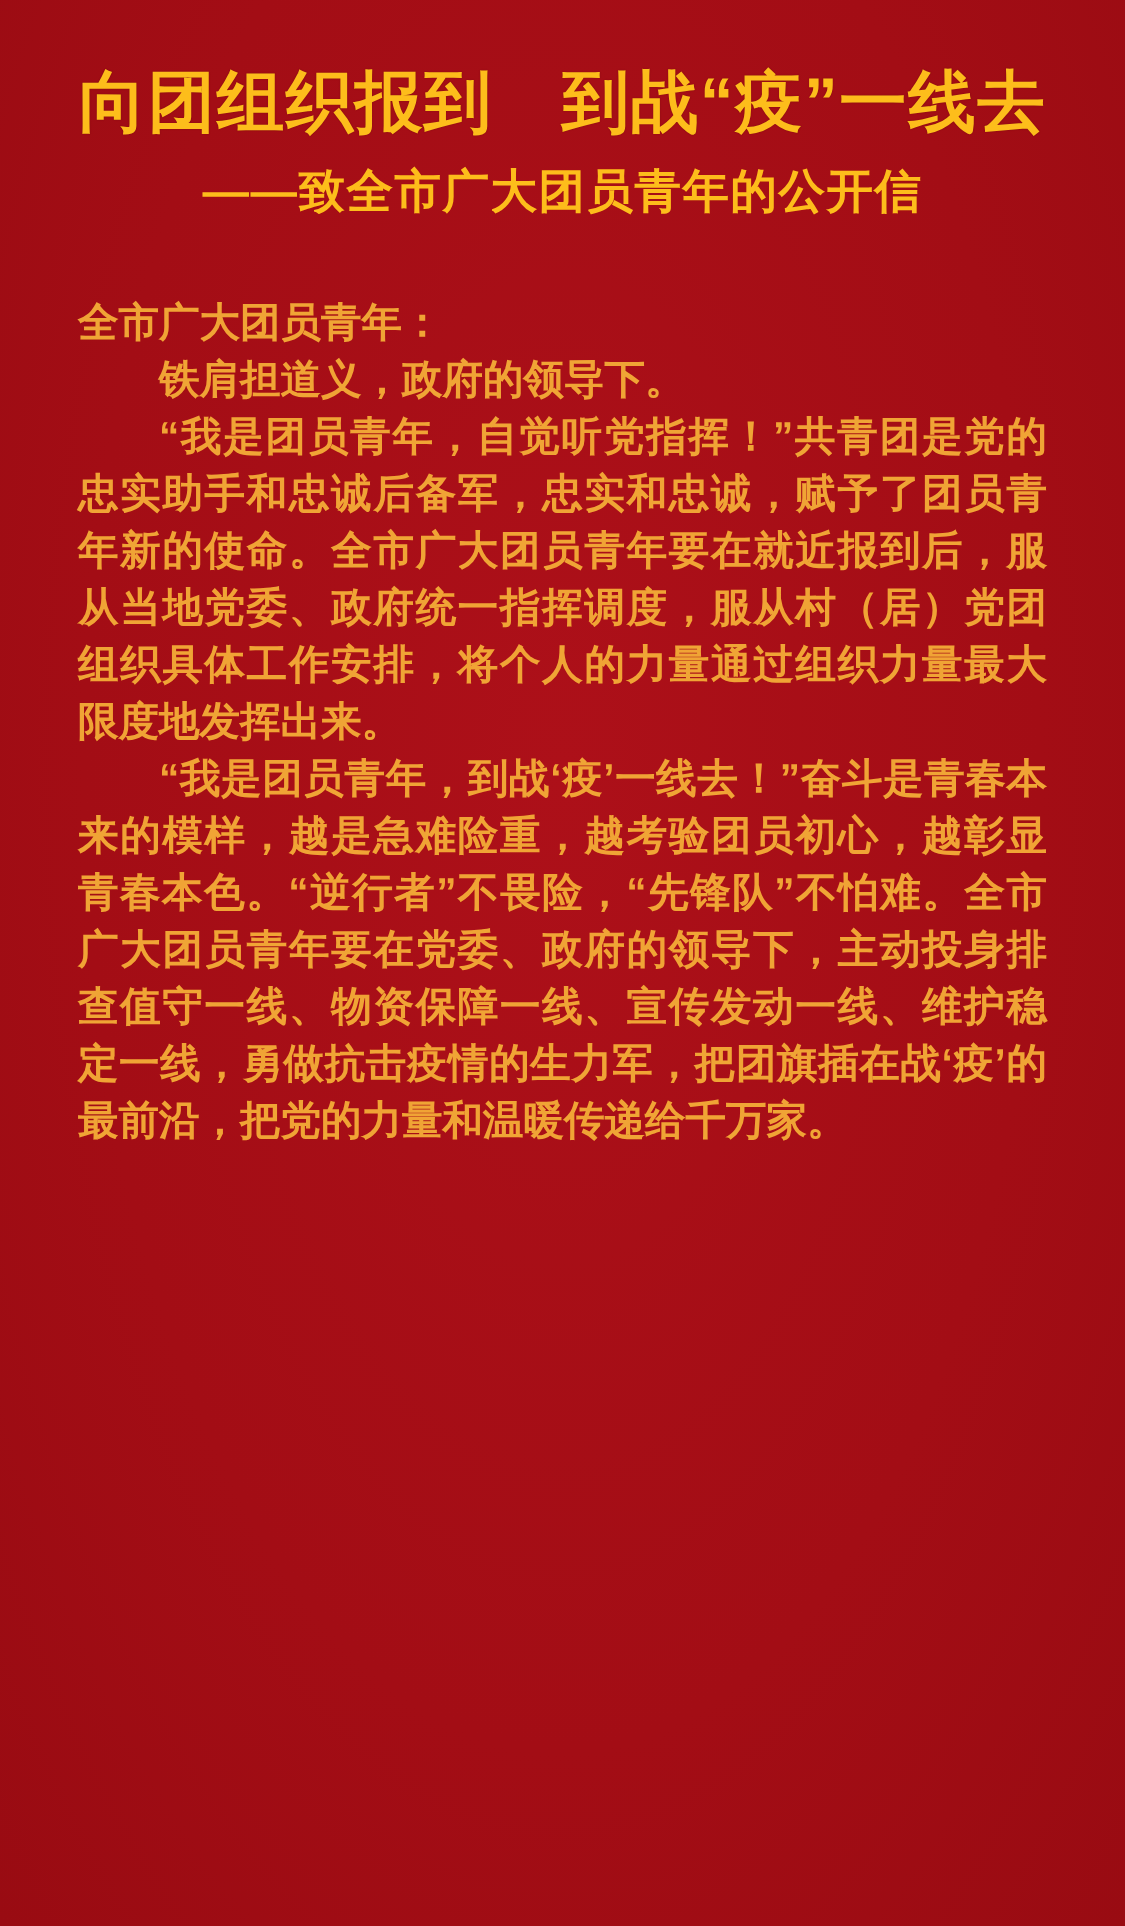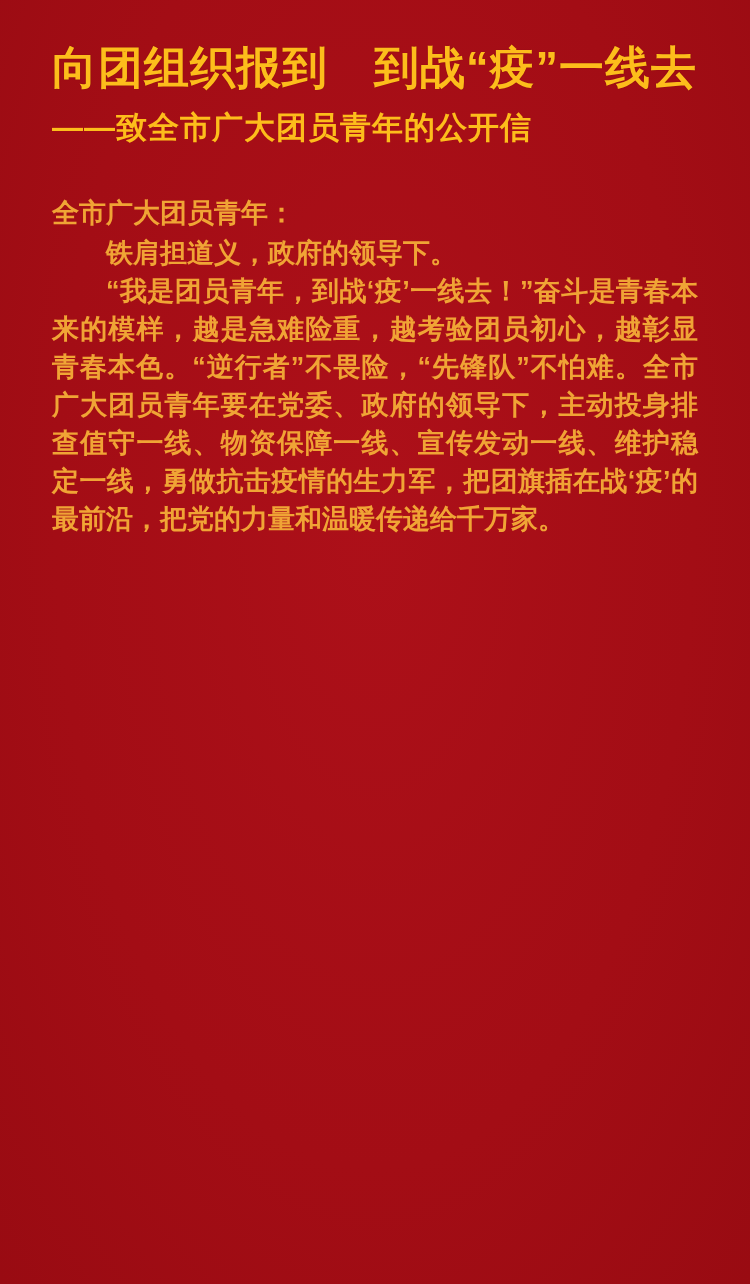--- a/index.html
+++ b/index.html
@@ -18,58 +18,59 @@
     background: radial-gradient(ellipse at 50% 40%, #ad1019 0%, #a30d15 60%, #990b12 100%);
     padding: 42px 52px 0 52px;
     overflow: hidden;
   }
   .title {
     margin: 0;
     color: #fdbd1b;
     font-size: 45px;
     line-height: 52px;
     font-weight: bold;
+    text-align: center;
     letter-spacing: 1px;
     text-shadow: 0 0 1px rgba(0,0,0,0.25);
   }
   .subtitle {
     margin: 16px 0 0 0;
     color: #fdbd1b;
     font-size: 31px;
     line-height: 36px;
     font-weight: bold;
-    text-align: left;
+    text-align: center;
     letter-spacing: 1px;
   }
   .letter {
     margin-top: 50px;
     color: #f0a435;
     font-size: 27px;
     line-height: 38px;
     font-weight: bold;
     text-align: justify;
   }
   .salutation {
     margin: 0;
-    font-family: Liberation Mono, monospace;
   }
   .paragraphs p {
     margin: 0;
     text-indent: 2em;
   }
 </style>
 </head>
 <body>
 
 <div class="poster">
   <h1 class="title">向团组织报到　到战“疫”一线去</h1>
   <h2 class="subtitle">——致全市广大团员青年的公开信</h2>
 
   <div class="letter">
     <p class="salutation">全市广大团员青年：</p>
 
     <div class="paragraphs">
         <p>铁肩担道义，政府的领导下。</p>
+        <p>“我是团员青年，自觉听党指挥！”共青团是党的忠实助手和忠诚后备军，忠实和忠诚，赋予了团员青年新的使命。全市广大团员青年要在就近报到后，服从当地党委、政府统一指挥调度，服从村（居）党团组织具体工作安排，将个人的力量通过组织力量最大限度地发挥出来。</p>
         <p>“我是团员青年，到战‘疫’一线去！”奋斗是青春本来的模样，越是急难险重，越考验团员初心，越彰显青春本色。“逆行者”不畏险，“先锋队”不怕难。全市广大团员青年要在党委、政府的领导下，主动投身排查值守一线、物资保障一线、宣传发动一线、维护稳定一线，勇做抗击疫情的生力军，把团旗插在战‘疫’的最前沿，把党的力量和温暖传递给千万家。</p>
       </div>
 
   </div>
 </div>
 
 </body></html>

